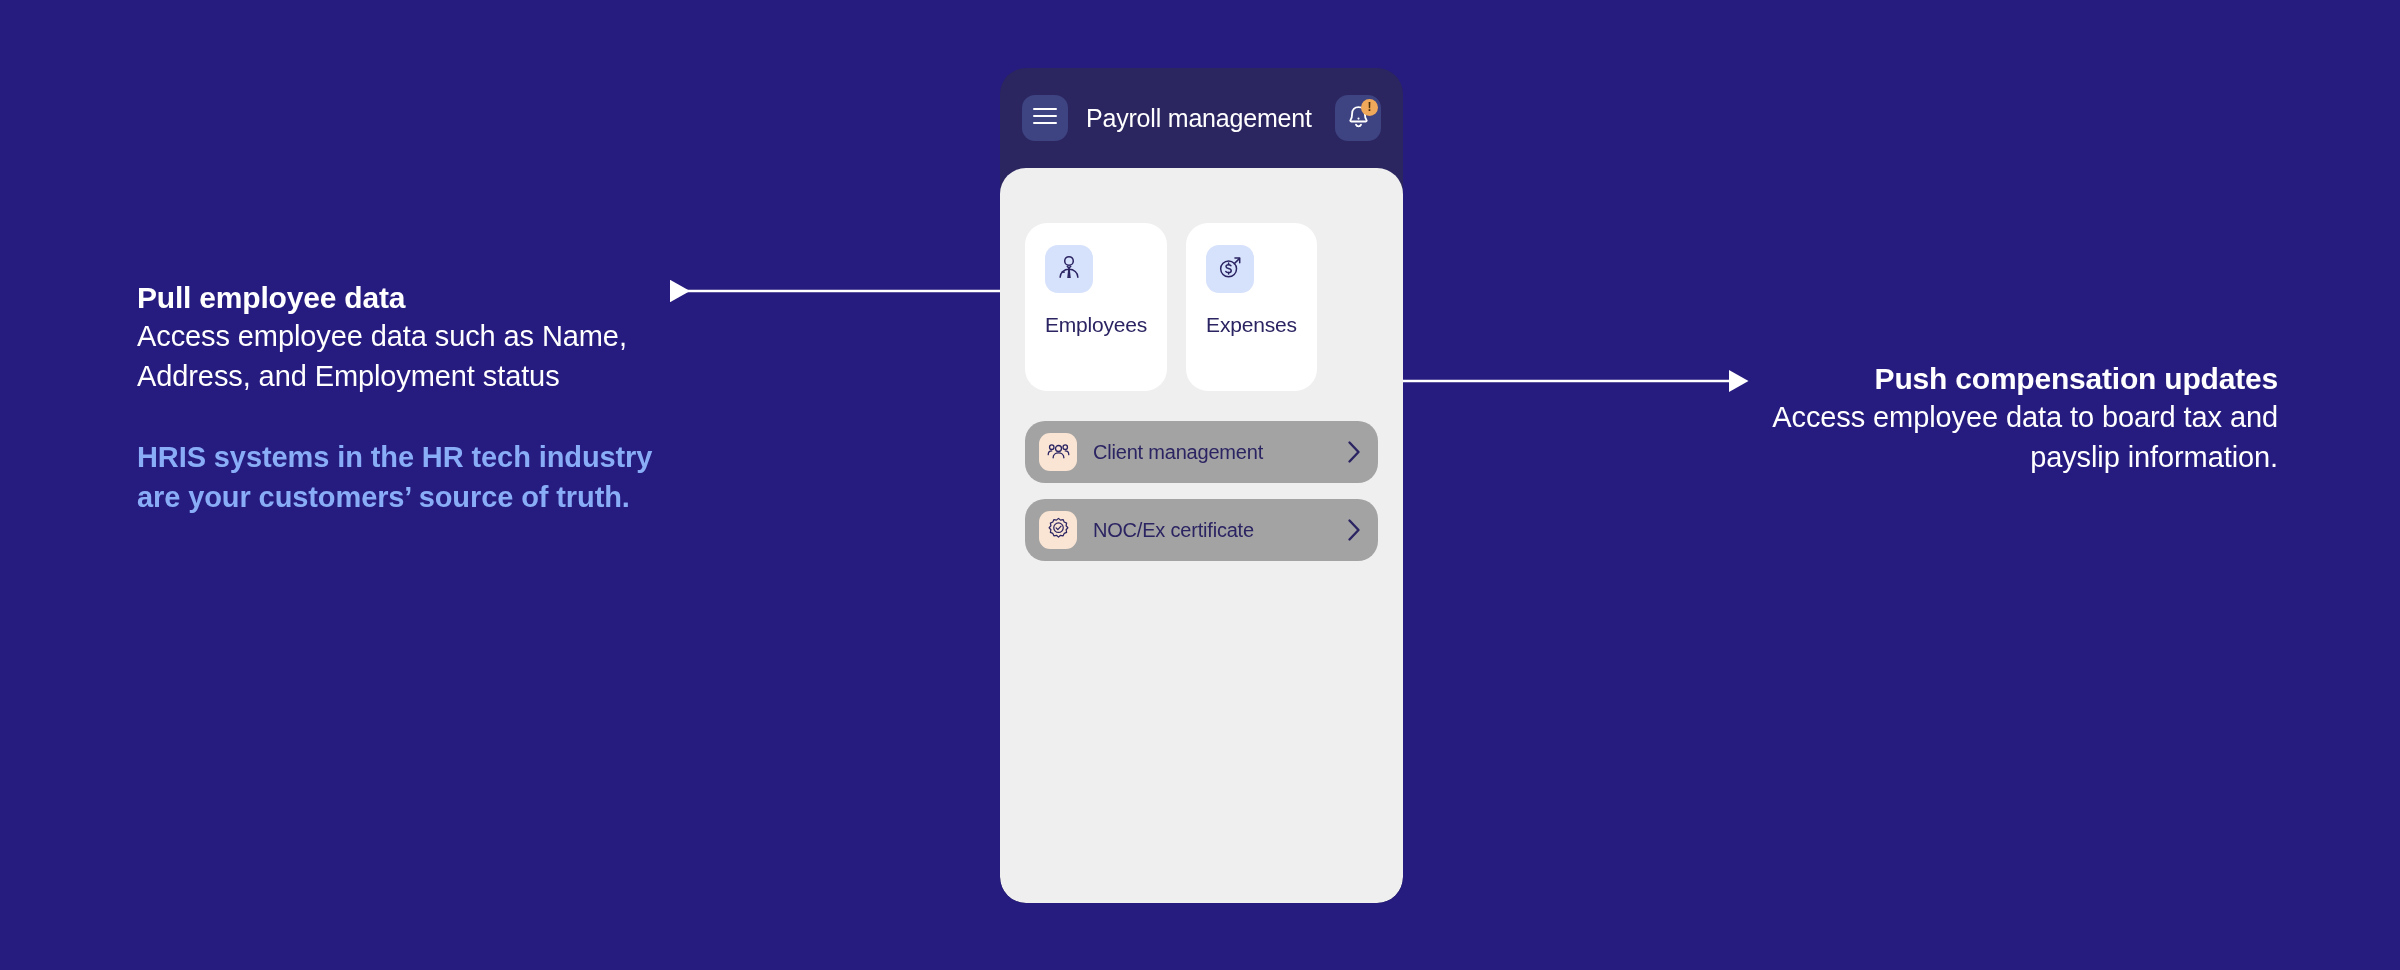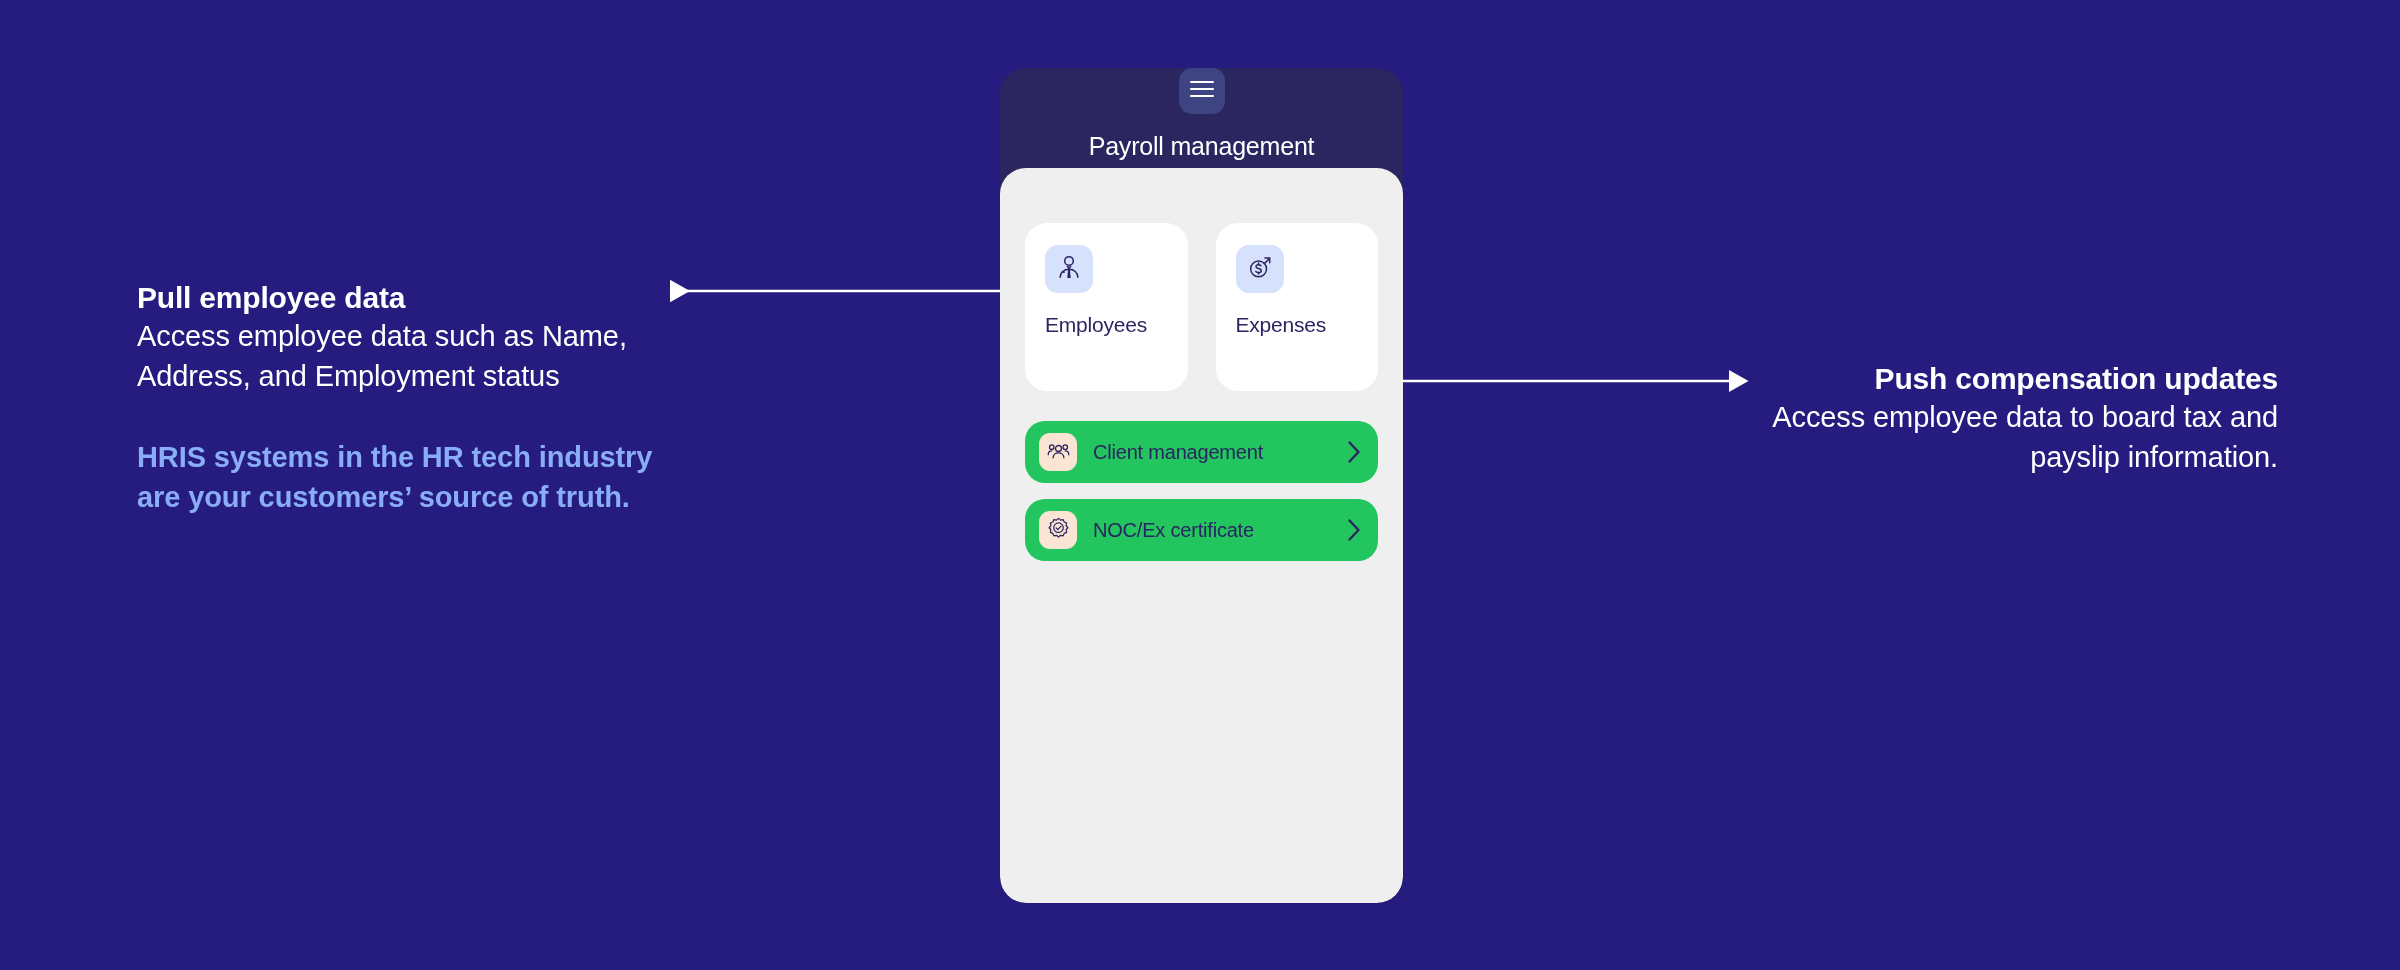--- a/index.html
+++ b/index.html
@@ -88,21 +88,20 @@
     overflow: hidden;
   }
 
   .phone-header {
     position: relative;
     height: 100px;
     display: flex;
     align-items: center;
     padding: 0 22px;
     gap: 18px;
-    flex-direction: column;
   }
 
   .hdr-btn {
     width: 46px;
     height: 46px;
     border-radius: 13px;
     background: #3E4381;
     display: flex;
     align-items: center;
     justify-content: center;
@@ -141,22 +140,22 @@
     top: 100px;
     width: 403px;
     height: 735px;
     background: #EFEFEF;
     border-radius: 26px 26px 26px 26px;
     padding: 55px 25px 0 25px;
   }
 
   .grid {
     display: grid;
-    grid-template-columns: 1fr 1fr;
-    gap: 28px;
+    grid-template-columns: 1fr 1fr 1fr 1fr;
+    gap: 19px;
     margin-bottom: 30px;
   }
 
   .app-card {
     background: #FFFFFF;
     border-radius: 22px;
     height: 168px;
     padding: 22px 20px;
   }
 
@@ -173,21 +172,21 @@
 
   .app-label {
     margin-top: 20px;
     color: #2B2462;
     font-size: 21px;
     letter-spacing: -0.2px;
   }
 
   
   .list-row {
-    background: #22c55e;
+    background: #a3a3a3;
     border-radius: 20px;
     height: 62px;
     display: flex;
     align-items: center;
     padding: 0 16px 0 14px;
     margin-bottom: 16px;
     gap: 16px;
   }
   .list-row .icon-tile {
     width: 38px;

